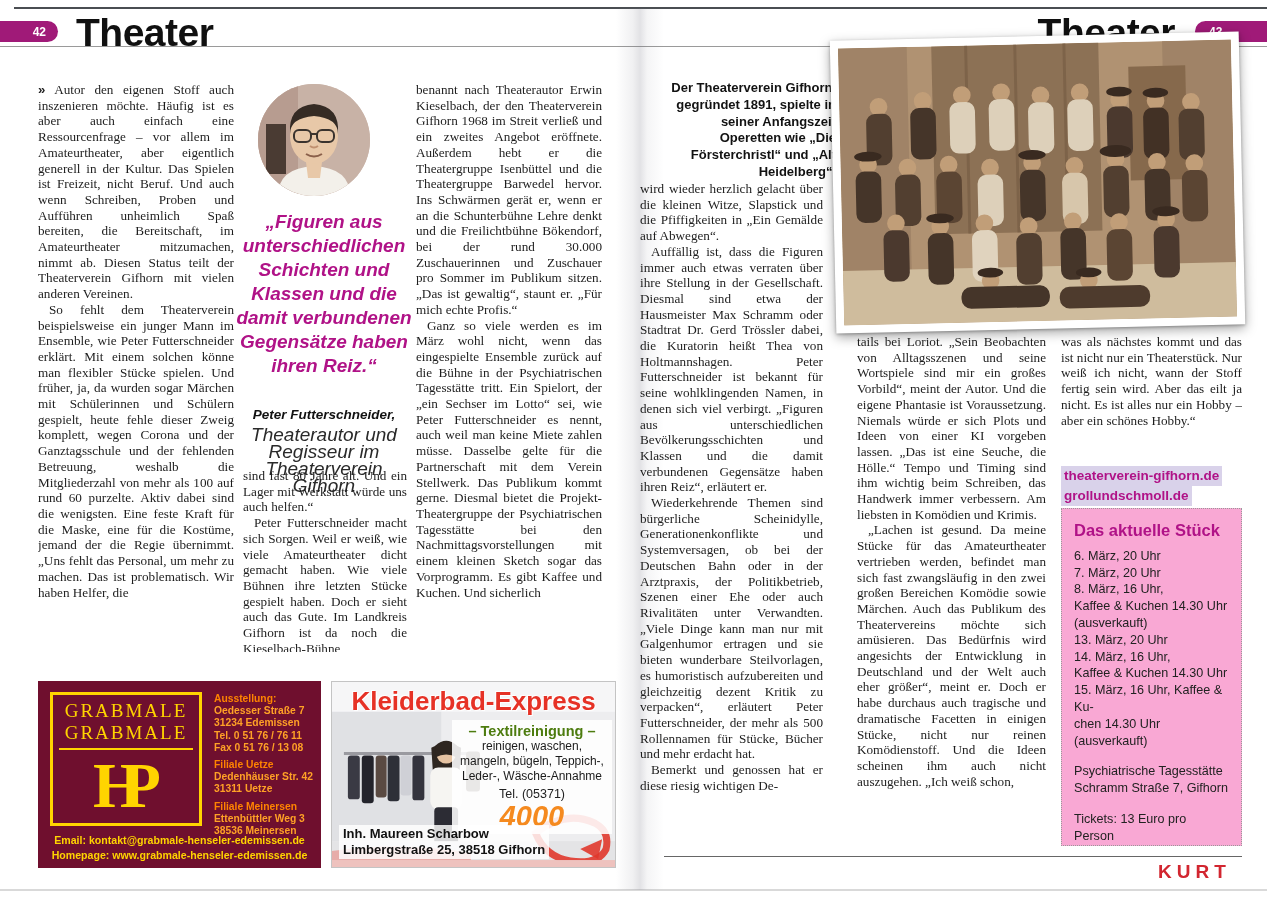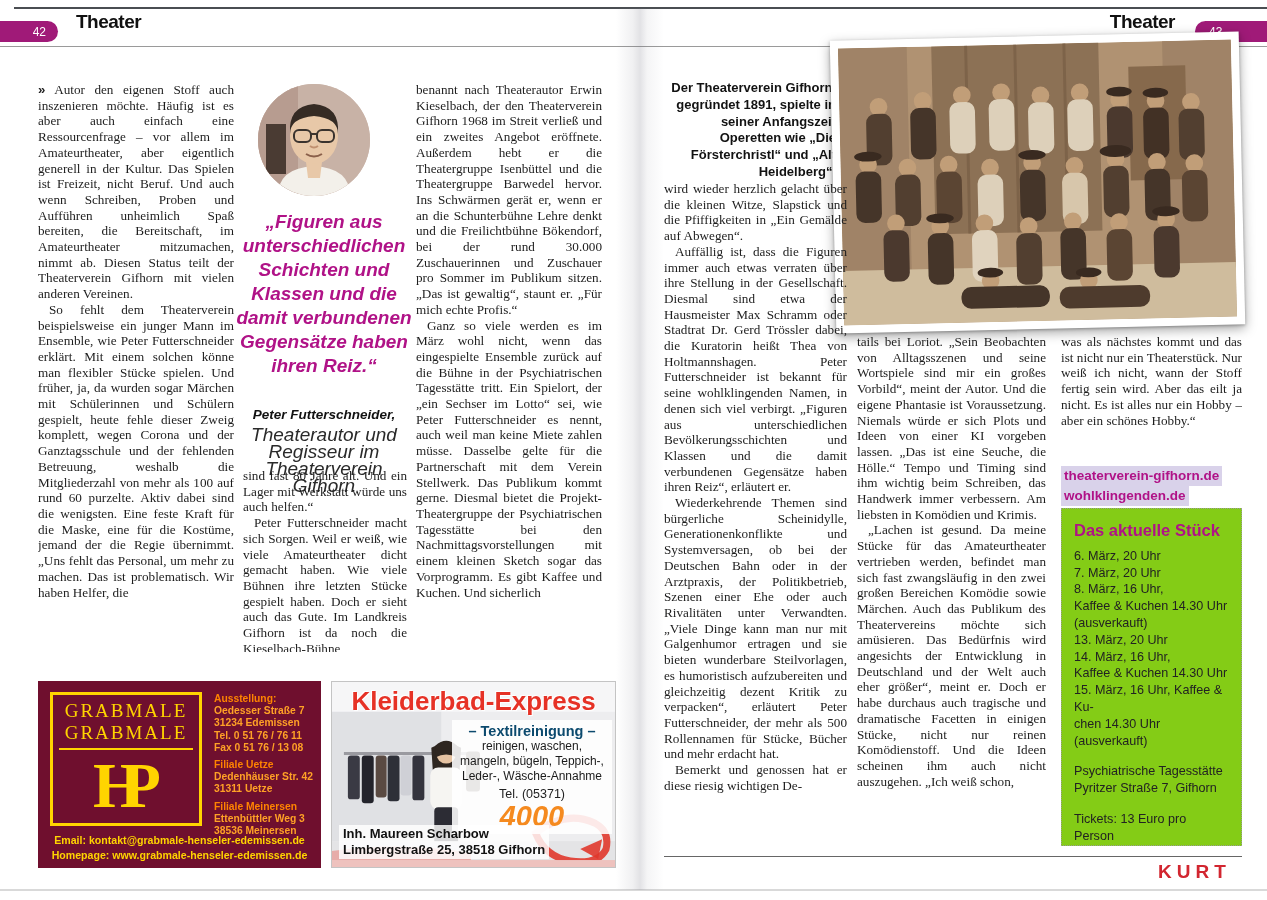--- a/index.html
+++ b/index.html
@@ -6,39 +6,39 @@
   .spread {
     position:relative; width:1267px; height:900px; background:#ffffff;
     font-family:"Liberation Serif", serif; overflow:hidden;
     margin:0 auto;
   }
   .topline { position:absolute; left:14px; right:0; top:7px; height:2px; background:#4a4e52; }
   .bottomline { position:absolute; left:0; right:0; top:889px; height:2px; background:#d9d9d9; }
   .header-rule { position:absolute; top:46px; left:0; right:0; height:1px; background:#9a9a9a; }
 
   .pill { position:absolute; top:21px; height:21px; background:#a01a78; color:#fff;
-          font-family:"Liberation Sans",sans-serif; font-weight:normal; font-size:12px;
+          font-family:"Liberation Sans",sans-serif; font-weight:bold; font-size:12px;
           display:flex; align-items:center; }
   .pill-left  { left:0; width:58px; border-radius:0 11px 11px 0; justify-content:flex-end; padding-right:12px; box-sizing:border-box; }
   .pill-right { right:0; width:72px; border-radius:11px 0 0 11px; justify-content:flex-start; padding-left:14px; box-sizing:border-box; }
 
   .section-title { position:absolute; top:11px; font-family:"Liberation Sans",sans-serif;
-                   font-weight:bold; font-size:19px; letter-spacing:-0.5px; color:#101010; }
+                   font-weight:bold; font-size:39px; letter-spacing:-0.5px; color:#101010; }
   .title-left  { left:76px; }
   .title-right { right:92px; }
 
   .col { position:absolute; text-align:justify; color:#1d1d1d; font-size:13.2px; line-height:15.7px; overflow:hidden; }
   .col p { margin:0; }
   .col p.indent { text-indent:11px; }
   .marker { font-family:"Liberation Sans",sans-serif; font-weight:bold; color:#222; }
 
   .col1 { left:38px;  top:82px;  width:196px; height:566px; }
   .col2-body { left:243px; top:468px; width:164px; height:184px; }
   .col3 { left:416px; top:82px;  width:186px; height:570px; }
-  .colA { left:664px; top:181px; width:183px; height:672px; }
+  .colA { left:640px; top:181px; width:183px; height:672px; }
   .colB { left:857px; top:334px; width:189px; height:520px; }
   .colC { left:1061px; top:334px; width:181px; height:132px; }
 
   .portrait { position:absolute; left:258px; top:84px; width:112px; height:112px;
               border-radius:50%; overflow:hidden; background:#cdb7ac; }
   .pullquote { position:absolute; left:234px; top:210px; width:180px; text-align:center;
                font-family:"Liberation Sans",sans-serif; font-style:italic; font-weight:bold;
                font-size:19px; line-height:24px; color:#b01287; }
   .quote-name { position:absolute; left:234px; top:407px; width:180px; text-align:center;
                 font-family:"Liberation Sans",sans-serif; font-style:italic; font-weight:bold;
@@ -55,21 +55,21 @@
                  background:#fff; padding:8px; box-sizing:border-box;
                  box-shadow:0 4px 12px rgba(0,0,0,0.35), 0 1px 3px rgba(0,0,0,0.3);
                  transform:rotate(-1.3deg); }
   .group-photo svg { display:block; width:100%; height:100%; }
 
   .links-block { position:absolute; left:1061px; top:466px; width:181px;
                  font-family:"Liberation Sans",sans-serif; font-weight:bold; font-size:13.5px; line-height:20px; }
   .maglink { display:inline-block; background:#d9d2ea; color:#b01287; padding:0 3px; }
 
   .stueck-box { position:absolute; left:1061px; top:508px; width:181px; height:338px;
-                border:1px dotted #9a9a9a; background:#84cc16; box-sizing:border-box;
+                border:1px dotted #9a9a9a; background:#f9a8d4; box-sizing:border-box;
                 padding:13px 12px; font-family:"Liberation Sans",sans-serif;
                 font-size:12.6px; line-height:16.8px; color:#222; overflow:hidden; }
   .stueck-title { font-weight:bold; font-size:16.5px; color:#b01287; margin-bottom:9px; }
   .stueck-gap { height:14px; }
 
   .right-rule { position:absolute; left:664px; top:856px; width:578px; height:1px; background:#666; }
   .kurt-logo { position:absolute; left:1158px; top:861px; font-family:"Liberation Sans",sans-serif;
                font-weight:bold; font-size:19px; letter-spacing:5px; color:#d22630; }
 
   .gutter { position:absolute; left:616px; top:8px; width:48px; height:882px;
@@ -97,21 +97,21 @@
 
   
   .ad2 { position:absolute; left:331px; top:681px; width:285px; height:187px; background:#fff;
          border:1px solid #c4c4c4; box-sizing:border-box; overflow:hidden; }
   .ad2 svg.scene { position:absolute; left:0; top:0; width:100%; height:100%; }
   .ad2-title { position:absolute; left:0; right:0; top:4px; text-align:center;
                font-family:"Liberation Sans",sans-serif; font-weight:bold; font-size:26px;
                color:#e63226; text-shadow:1px 1px 0 #ffffff, -1px -1px 0 #ffffff; }
   .ad2-panel { position:absolute; left:120px; top:38px; width:156px; text-align:center;
                background:rgba(255,255,255,0.88); padding:3px 2px; font-family:"Liberation Sans",sans-serif; }
-  .ad2-subtitle { font-weight:bold; font-size:14.5px; color:#0c4a6e; }
+  .ad2-subtitle { font-weight:bold; font-size:14.5px; color:#4d7c0f; }
   .ad2-service { font-size:12px; line-height:15px; color:#1a1a1a; }
   .ad2-phone { font-size:12.5px; color:#222; margin-top:3px; }
   .ad2-number { font-weight:bold; font-size:29px; line-height:30px; color:#f58a1f;font-style:italic; }
   .ad2-owner { position:absolute; left:7px; bottom:8px; font-family:"Liberation Sans",sans-serif;
                font-weight:bold; font-size:13px; line-height:16px; color:#111;
                background:rgba(255,255,255,0.82); padding:1px 4px; }
 </style>
 </head>
 <body>
 
@@ -319,41 +319,41 @@
   <div class="col colB">
     <p>tails bei Loriot. „Sein Beobachten von Alltagsszenen und seine Wortspiele sind mir ein großes Vorbild“, meint der Autor. Und die eigene Phantasie ist Voraussetzung. Niemals würde er sich Plots und Ideen von einer KI vorgeben lassen. „Das ist eine Seuche, die Hölle.“ Tempo und Timing sind ihm wichtig beim Schreiben, das Handwerk immer verbessern. Am liebsten in Komödien und Krimis.</p>
     <p class="indent">„Lachen ist gesund. Da meine Stücke für das Amateurtheater vertrieben werden, befindet man sich fast zwangsläufig in den zwei großen Bereichen Komödie sowie Märchen. Auch das Publikum des Theatervereins möchte sich amüsieren. Das Bedürfnis wird angesichts der Entwicklung in Deutschland und der Welt auch eher größer“, meint er. Doch er habe durchaus auch tragische und dramatische Facetten in einigen Stücke, nicht nur reinen Komödienstoff. Und die Ideen scheinen ihm auch nicht auszugehen. „Ich weiß schon,</p>
   </div>
   <div class="col colC">
     <p>was als nächstes kommt und das ist nicht nur ein Theaterstück. Nur weiß ich nicht, wann der Stoff fertig sein wird. Aber das eilt ja nicht. Es ist alles nur ein Hobby – aber ein schönes Hobby.“</p>
   </div>
 
   <div class="links-block">
     <span class="maglink">theaterverein-gifhorn.de</span><br>
-    <span class="maglink">wohlklingenden.de</span>
+    <span class="maglink">grollundschmoll.de</span>
   </div>
 
   <div class="stueck-box">
     <div class="stueck-title">Das aktuelle Stück</div>
     <div>
         <div>6. März, 20 Uhr</div>
         <div>7. März, 20 Uhr</div>
         <div>8. März, 16 Uhr,</div>
         <div>Kaffee &amp; Kuchen 14.30 Uhr</div>
         <div>(ausverkauft)</div>
         <div>13. März, 20 Uhr</div>
         <div>14. März, 16 Uhr,</div>
         <div>Kaffee &amp; Kuchen 14.30 Uhr</div>
         <div>15. März, 16 Uhr, Kaffee &amp; Ku-</div>
         <div>chen 14.30 Uhr (ausverkauft)</div>
       </div>
     <div class="stueck-gap"></div>
     <div>
         <div>Psychiatrische Tagesstätte</div>
-        <div>Pyritzer Straße 7, Gifhorn</div>
+        <div>Schramm Straße 7, Gifhorn</div>
       </div>
     <div class="stueck-gap"></div>
     <div>
         <div>Tickets: 13 Euro pro Person</div>
         <div>Tel. 05371-55232 oder</div>
       </div>
 
   </div>
 
   <div class="right-rule"></div>

